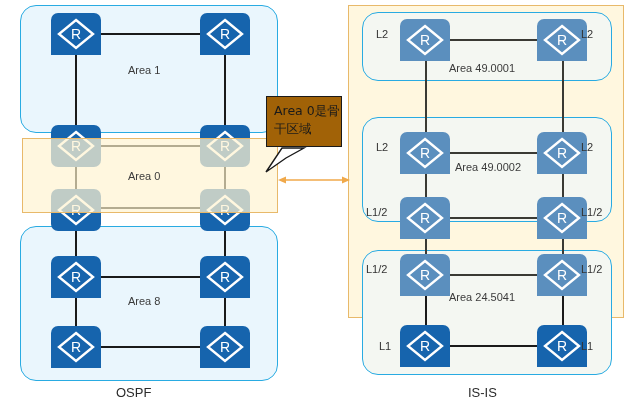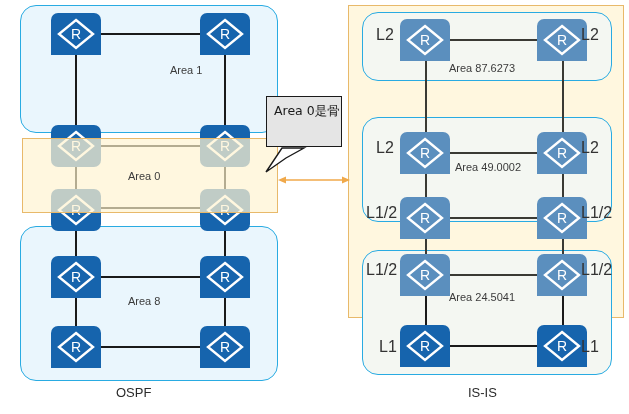--- a/index.html
+++ b/index.html
@@ -59,33 +59,33 @@
 
   
   .lbl{
     position:absolute;
     color:#404040;
     font-size:11px;
     line-height:13px;
     white-space:nowrap;
   }
   .lbl.area{color:#3B3B3B;font-size:11px;}
-  .lbl.lvl{color:#333333;font-size:16px;}
+  .lbl.lvl{color:#333333;font-size:11px;}
   .lbl.proto{color:#2B2B2B;font-size:13px;}
   .lbl.cn{
     color:#1A1A1A;
     font-size:13px;
     line-height:17px;
     font-family:"DejaVu Sans","Liberation Sans",sans-serif;
   }
 
   
   .callout{
     position:absolute;
-    background:#e5e5e5;
+    background:#a16207;
     border:1.4px solid #1A1A1A;
     box-sizing:border-box;
     padding:5px 6px 4px 7px;
   }
   .callout .cn{
     color:#1A1A1A;
     font-size:12.5px;
     line-height:18px;
     font-family:"DejaVu Sans","Liberation Sans",sans-serif;
     white-space:nowrap;
@@ -196,21 +196,21 @@
   <div class="router" style="left:200px;top:326px;">
     <div class="rtop" style="height:42px;background:#1664AD;"></div>
     <svg viewBox="0 0 50 42">
       <polygon points="25,7 42,21 25,35 8,21" fill="none" stroke="#ffffff" stroke-width="2.4"></polygon>
       <text x="25" y="26" text-anchor="middle" fill="#ffffff" font-size="14" font-family="Liberation Sans, sans-serif">R</text>
     </svg>
   </div>
 
   <div class="backbone-band" style="left:22px;top:138px;width:256px;height:75px;"></div>
 
-  <span class="lbl area" style="left:128px;top:64px;margin-left:42px;">Area 1</span>
+  <span class="lbl area" style="left:128px;top:64px;">Area 1</span>
   <span class="lbl area" style="left:128px;top:170px;text-align:center;">Area 0</span>
   <span class="lbl area" style="left:128px;top:295px;">Area 8</span>
 
   <span class="lbl proto" style="left:116px;top:386px;">OSPF</span>
 
   <div class="backbone-band" style="left:348px;top:5px;width:276px;height:313px;"></div>
 
   <div class="area-box isis" style="left:362px;top:12px;width:250px;height:69px;"></div>
   <div class="area-box isis" style="left:362px;top:117px;width:250px;height:105px;"></div>
   <div class="area-box isis" style="left:362px;top:250px;width:250px;height:125px;"></div>
@@ -304,28 +304,29 @@
   <span class="lbl lvl" style="left:581px;top:28px;">L2</span>
   <span class="lbl lvl" style="left:376px;top:141px;">L2</span>
   <span class="lbl lvl" style="left:581px;top:141px;">L2</span>
   <span class="lbl lvl" style="left:366px;top:206px;">L1/2</span>
   <span class="lbl lvl" style="left:581px;top:206px;">L1/2</span>
   <span class="lbl lvl" style="left:366px;top:263px;">L1/2</span>
   <span class="lbl lvl" style="left:581px;top:263px;">L1/2</span>
   <span class="lbl lvl" style="left:379px;top:340px;">L1</span>
   <span class="lbl lvl" style="left:581px;top:340px;">L1</span>
 
-  <span class="lbl area" style="left:449px;top:62px;">Area 87.6273</span>
+  <span class="lbl area" style="left:449px;top:62px;">Area 49.0001</span>
   <span class="lbl area" style="left:455px;top:161px;">Area 49.0002</span>
   <span class="lbl area" style="left:449px;top:291px;">Area 24.5041</span>
 
   <span class="lbl proto" style="left:468px;top:386px;">IS-IS</span>
 
   <div class="callout" style="left:266px;top:96px;width:76px;height:51px;">
     <div class="cn">Area 0是骨</div>
+    <div class="cn">干区域</div>
   </div>
 
   <svg class="callout-tail" style="left:256px;top:144px;width:60px;height:34px;" viewBox="0 0 60 34">
     <polygon points="10,28 26,4 48,4 30,14" fill="#ffffff" stroke="#1A1A1A" stroke-width="1.4" stroke-linejoin="miter"></polygon>
   </svg>
 
   <svg class="arrowline" style="left:278px;top:173px;width:72px;height:14px;" viewBox="0 0 72 14">
     <line x1="4" y1="7" x2="68" y2="7" stroke="#F0A94A" stroke-width="1.4"></line>
     <polygon points="0,7 8,3.4 8,10.6" fill="#F0A94A"></polygon>
     <polygon points="72,7 64,3.4 64,10.6" fill="#F0A94A"></polygon>

